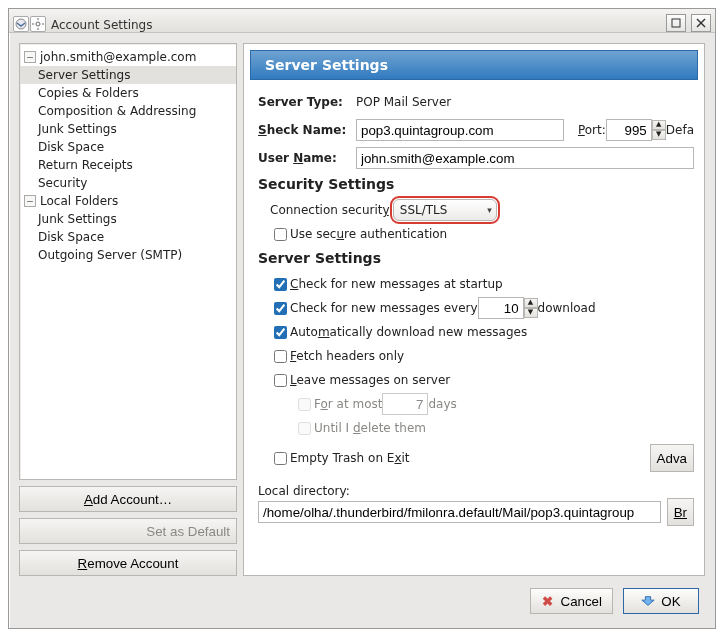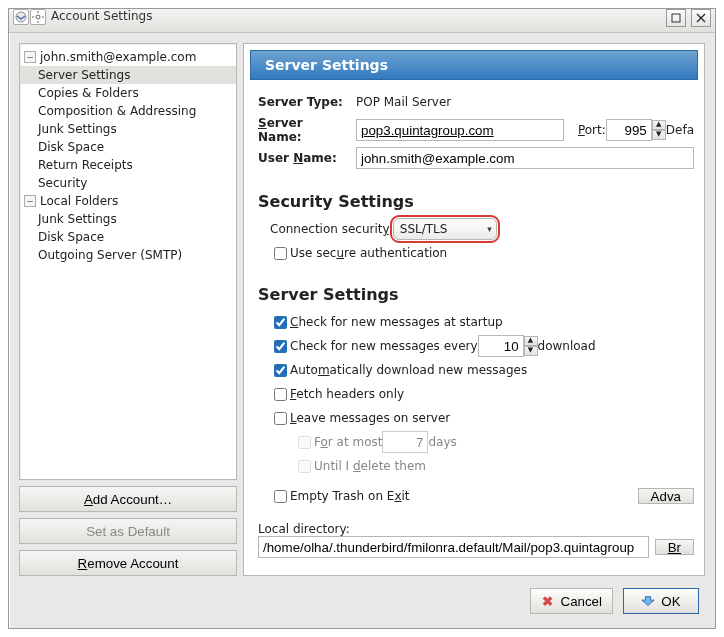--- a/index.html
+++ b/index.html
@@ -21,21 +21,21 @@
   .window {
     width:708px; height:621px;
     background: var(--win-bg);
     border:1px solid #999;
     display:flex; flex-direction:column;
     box-shadow: inset 1px 1px 0 #fff;
   }
 
   
   .titlebar {
-    height:24px; display:flex; align-items:flex-start;
+    height:24px; display:flex; align-items:flex-end;
     background: linear-gradient(#f4f3f1,#e2e0dd);
     border-bottom:1px solid #c5c3bf;
     padding-left:4px; gap:1px;
   }
   .tb-icon { width:16px; height:16px; border:1px solid #aaa; border-radius:2px; background:#fff; display:flex; align-items:center; justify-content:center; font-size:11px; }
   .tb-title { flex:1; padding-left:4px; font-size:12px; color:#333; }
   .tb-btn { width:20px; height:18px; margin-right:4px; border:1px solid #999; background:linear-gradient(#fdfdfd,#e5e5e3); font-size:10px; line-height:1; display:flex; align-items:center; justify-content:center; cursor:pointer; }
 
   .body { flex:1; padding:10px 10px 10px 10px; display:flex; flex-direction:column; gap:8px; overflow:hidden; }
 
@@ -52,66 +52,66 @@
   .tree-row.sel { background: var(--highlight-row); }
   .twisty { width:12px; height:12px; margin-right:2px; display:flex; align-items:center; justify-content:center; font-size:9px; color:#555; border:1px solid #aaa; background:#f7f7f5; }
   .tree-label { padding-left:2px; }
   .tree-row.level1 .tree-label { padding-left:14px; }
 
   .side-btn {
     height:26px; border:1px solid var(--border-gray);
     background:linear-gradient(#f6f5f3,#e3e1de);
     font:12px inherit; cursor:pointer;
   }
-  .side-btn:disabled { color: var(--text-dim); }
+  .side-btn:disabled { color: var(--text-dim); text-align: right; }
 
   
   .right { flex:1; background:#fff; border:1px solid var(--border-gray); display:flex; flex-direction:column; overflow:hidden; }
   .panel-header {
     height:30px; margin:6px 6px 8px 6px;
     background: linear-gradient(var(--header-blue-1),var(--header-blue-2));
     color:#fff; font-weight:bold; font-size:14px;
     display:flex; align-items:center; padding-left:14px;
     border:1px solid #2c6aa7;
   }
   .panel-body { flex:1; padding:0 10px 10px 14px; overflow:hidden; }
 
   .form-row { display:flex; align-items:center; height:28px; gap:6px; }
   .form-row label.lbl { width:92px;font-weight:bold; }
   .u-accel { text-decoration: underline; }
   input[type=text].field {
     border:1px solid var(--border-gray); background:#fff;
     height:22px; padding:0 4px; font:12px inherit;
   }
-  .server-name { flex:1; min-width:160px;text-decoration:underline; }
+  .server-name { flex:1; min-width:160px; }
   .port-wrap { display:flex; align-items:center; margin-left:8px; }
   .port-field { width:46px; text-align:right; }
   .spinner { display:flex; flex-direction:column; }
   .spin-btn { width:14px; height:10px; font-size:7px; line-height:7px; text-align:center; border:1px solid var(--border-gray); background:linear-gradient(#f6f5f3,#e3e1de); cursor:pointer; }
 
-  h4.section { margin:20px 0 6px 0; font-size:16px; }
+  h4.section { margin:4px 0 6px 0; font-size:14px; }
   .opt-row { display:flex; align-items:center; height:24px; padding-left:12px; }
   .opt-row.sub { padding-left:36px; color: var(--text-dim); }
   .opt-row.sub input { opacity:0.7; }
   .chk { width:13px; height:13px; accent-color: var(--accent-check); }
 
   .select {
     display:flex; align-items:center; justify-content:space-between;
     width:104px; height:22px; border:1px solid var(--border-gray);
     background:linear-gradient(#fff,#ebeae8); padding:0 4px 0 6px; cursor:pointer;
   }
   .select .caret { font-size:9px; color:#444; }
   .select-hi { outline:2px solid #d73a31; outline-offset:1px;border-radius:6px; }
 
   .interval-field { width:46px; text-align:right; }
 
   .footer-row { display:flex; align-items:center; gap:6px; margin-top:10px; }
   .footer-row input.path { flex:1; }
   .small-btn {
-    height:16px; padding:0 12px; border:1px solid var(--border-gray);
+    height:28px; padding:0 6px; border:1px solid var(--border-gray);
     background:linear-gradient(#f6f5f3,#e3e1de); font:12px inherit; cursor:pointer;
   }
 
   
   .dlg-buttons { height:34px; display:flex; align-items:center; justify-content:flex-end; gap:10px; padding-right:6px; }
   .btn {
     height:26px; min-width:76px; padding:0 10px;
     border:1px solid var(--border-gray);
     background:linear-gradient(#fdfdfb,#e3e1de);
     display:flex; align-items:center; justify-content:center; gap:6px;
@@ -216,21 +216,21 @@
       <div class="right">
         <div class="panel-header">Server Settings</div>
         <div class="panel-body">
 
           <div class="form-row">
             <label class="lbl">Server Type:</label>
             <span>POP Mail Server</span>
           </div>
 
           <div class="form-row">
-            <label class="lbl"><span class="u-accel">S</span><span id="sname-rest">erver Name:</span></label>
+            <label class="lbl"><span class="u-accel">S</span><span id="sname-rest">heck Name:</span></label>
             <input type="text" class="field server-name" value="pop3.quintagroup.com" style="">
             <div class="port-wrap">
               <label><span class="u-accel">P</span><span id="port-rest">ort:</span></label>
               <input type="text" class="field port-field" value="995" style="">
               <div class="spinner">
                 <div class="spin-btn">▲</div>
                 <div class="spin-btn">▼</div>
               </div>
               <span class="overflow-label">Defa</span>
             </div>

